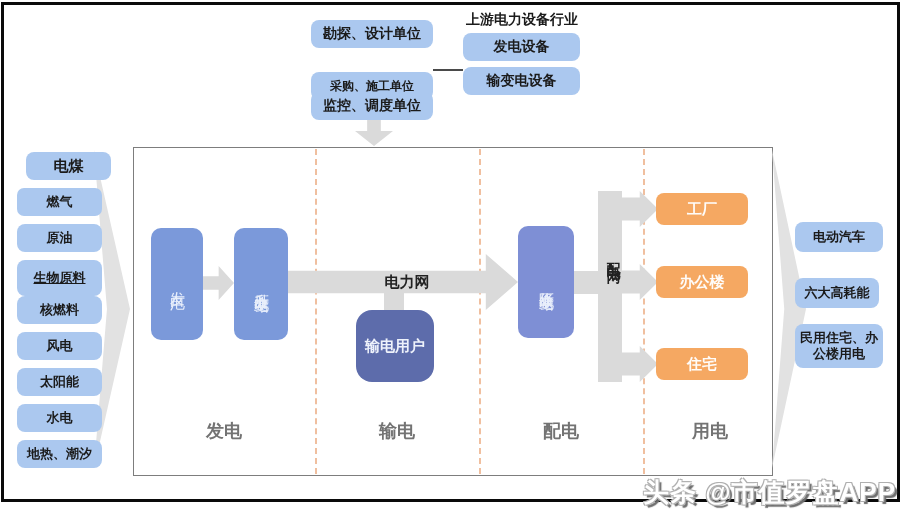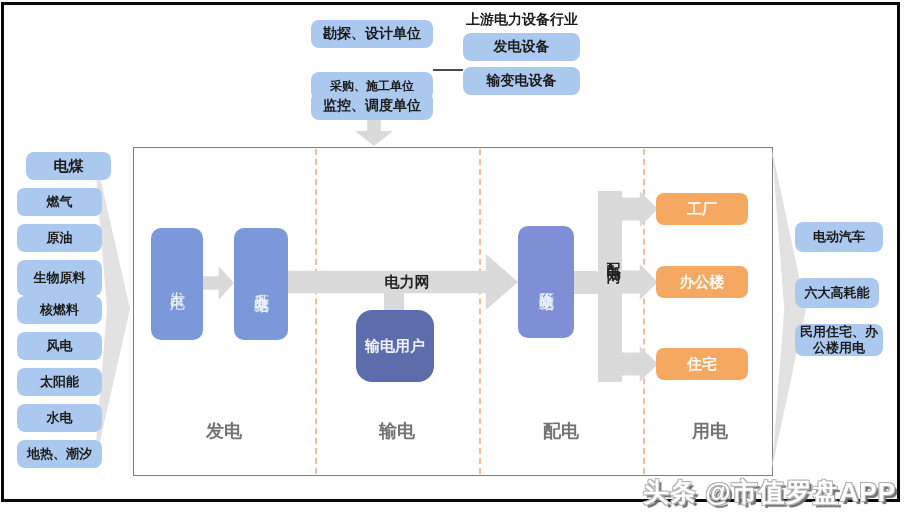--- a/index.html
+++ b/index.html
@@ -94,21 +94,21 @@
 
   <div class="equip-title">上游电力设备行业</div>
   <div class="lbox" style="left:463px;top:33px;width:117px;height:28px;font-size:14px;">发电设备</div>
   <div class="lbox" style="left:463px;top:67px;width:117px;height:28px;font-size:14px;">输变电设备</div>
 
   <div class="chev" style="left:94px;top:150px;width:36px;height:318px;"></div>
 
   <div class="lbox" style="left:17px;top:152px;width:85px;height:28px;font-size:15px;margin-left:9px;">电煤</div>
   <div class="lbox" style="left:17px;top:188px;width:85px;height:28px;font-size:13px;border-radius:7px;">燃气</div>
   <div class="lbox" style="left:17px;top:224px;width:85px;height:28px;font-size:13px;">原油</div>
-  <div class="lbox" style="left:17px;top:260px;width:85px;height:36px;font-size:13px;">生物原料</div>
+  <div class="lbox" style="left:17px;top:260px;width:85px;height:36px;font-size:13px;text-decoration:underline;">生物原料</div>
   <div class="lbox" style="left:17px;top:296px;width:85px;height:28px;font-size:13px;">核燃料</div>
   <div class="lbox" style="left:17px;top:332px;width:85px;height:28px;font-size:13px;">风电</div>
   <div class="lbox" style="left:17px;top:368px;width:85px;height:28px;font-size:13px;">太阳能</div>
   <div class="lbox" style="left:17px;top:404px;width:85px;height:28px;font-size:13px;">水电</div>
   <div class="lbox" style="left:17px;top:440px;width:85px;height:28px;font-size:13px;">地热、潮汐</div>
 
   <div class="mainbox"></div>
   <div class="divider" style="left:315px;"></div>
   <div class="divider" style="left:479px;"></div>
   <div class="divider" style="left:643px;"></div>
@@ -151,17 +151,17 @@
 
   <div class="stage-label" style="left:179px;">发电</div>
   <div class="stage-label" style="left:352px;">输电</div>
   <div class="stage-label" style="left:516px;">配电</div>
   <div class="stage-label" style="left:665px;">用电</div>
 
   <div class="chev" style="left:772px;top:150px;width:34px;height:318px;"></div>
 
   <div class="lbox" style="left:795px;top:222px;width:88px;height:30px;font-size:13px;">电动汽车</div>
   <div class="lbox" style="left:795px;top:278px;width:84px;height:30px;font-size:13px;">六大高耗能</div>
-  <div class="lbox" style="left:795px;top:324px;width:88px;height:32px;font-size:13px;padding:0 4px;box-sizing:border-box;">民用住宅、办公楼用电</div>
+  <div class="lbox" style="left:795px;top:324px;width:88px;height:44px;font-size:13px;padding:0 4px;box-sizing:border-box;">民用住宅、办公楼用电</div>
 
   <div class="watermark">头条 @市值罗盘APP</div>
 
 </div>
 
 </body></html>

